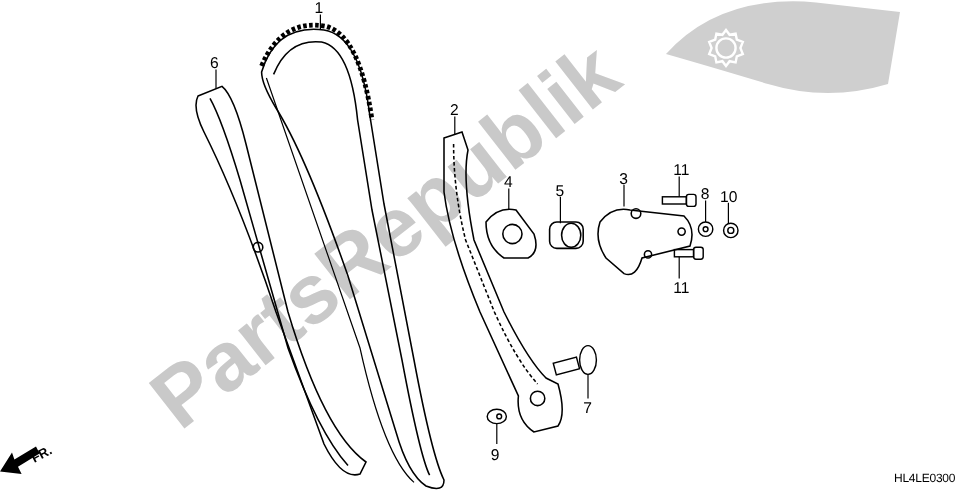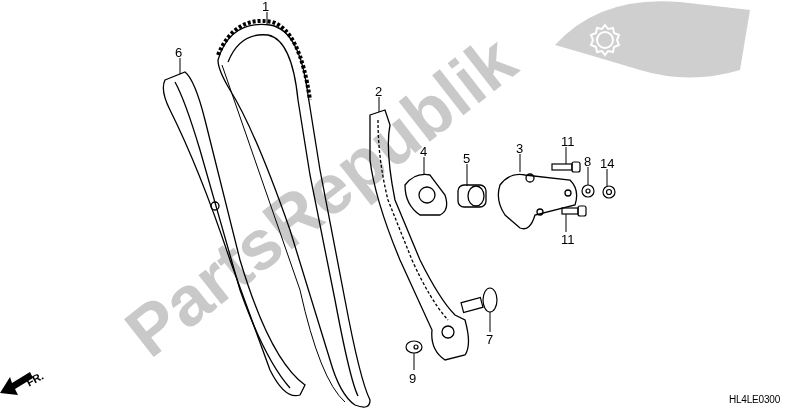--- a/index.html
+++ b/index.html
@@ -1,19 +1,19 @@
 <!DOCTYPE html>
 <html><head>
 <meta charset="utf-8">
 <style>
   html, body { margin:0; padding:0; background:#fff; }
   body { width:800px; height:411px; position:relative; overflow:hidden; font-family:"Liberation Sans", sans-serif; }
   .canvas { position:absolute; left:0; top:0; width:800px; height:411px; }
   .callout { position:absolute; font-size:13px; color:#000; line-height:1; }
-  .code { position:absolute; right:20px; bottom:6px; font-size:10px; color:#000; letter-spacing:-0.2px; }
+  .code { position:absolute; right:4px; bottom:6px; font-size:10px; color:#000; letter-spacing:-0.2px; }
   .fr { position:absolute; left:26px; bottom:26px; font-weight:bold; font-size:11px; transform:rotate(-28deg); color:#000; }
 </style>
 </head>
 <body>
 
 <svg class="canvas" viewBox="0 0 800 411" xmlns="http://www.w3.org/2000/svg">
 
   <g fill="#cfcfcf">
     <path d="M555 45 Q600 -5 680 2 L750 10 L740 70 Q690 85 640 70 Q590 55 555 45 Z"></path>
     <text x="150" y="360" font-size="70" font-weight="bold" transform="rotate(-38 150 360)" font-family="Liberation Sans, sans-serif" fill="#c9c9c9">PartsRepublik</text>
@@ -105,19 +105,19 @@
 </svg>
 
 <div class="callout" style="left:262px;top:0px">1</div>
 <div class="callout" style="left:175px;top:46px">6</div>
 <div class="callout" style="left:375px;top:85px">2</div>
 <div class="callout" style="left:420px;top:145px">4</div>
 <div class="callout" style="left:463px;top:152px">5</div>
 <div class="callout" style="left:516px;top:142px">3</div>
 <div class="callout" style="left:561px;top:135px">11</div>
 <div class="callout" style="left:584px;top:155px">8</div>
-<div class="callout" style="left:600px;top:157px">14</div>
+<div class="callout" style="left:600px;top:157px">10</div>
 <div class="callout" style="left:561px;top:233px">11</div>
 <div class="callout" style="left:486px;top:333px">7</div>
 <div class="callout" style="left:409px;top:372px">9</div>
 
 <div class="fr">FR.</div>
 <div class="code">HL4LE0300</div>
 
 </body></html>

